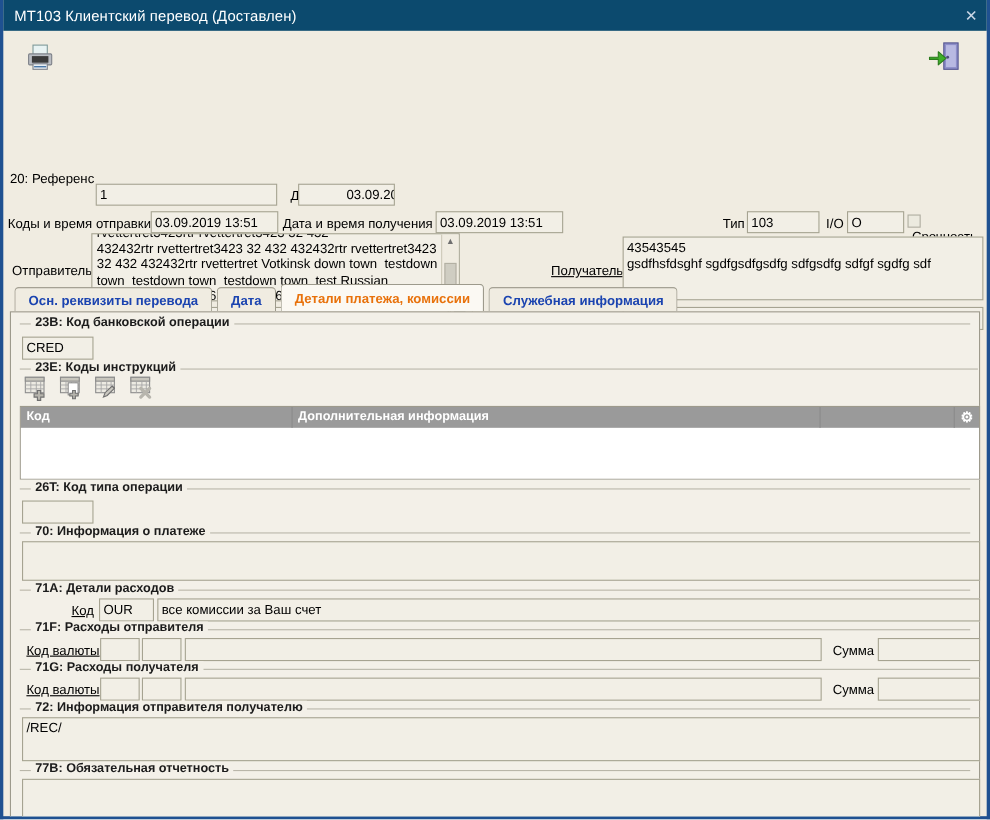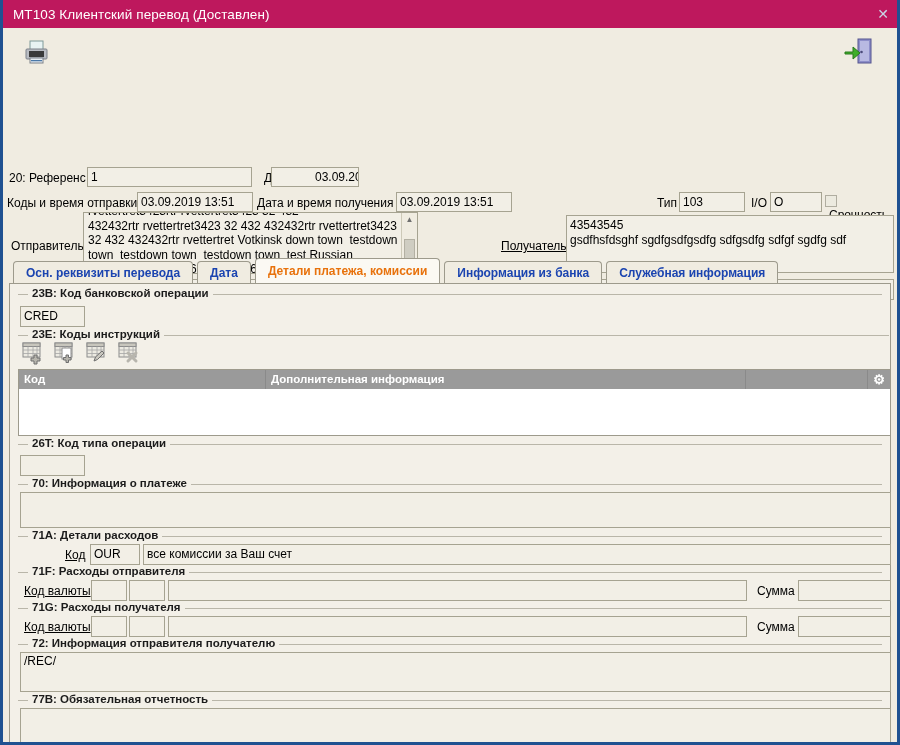--- a/index.html
+++ b/index.html
@@ -20,21 +20,21 @@
     background: #f0ece1;
     box-sizing: border-box;
     border-left: 3px solid #1f5191;
     border-right: 3px solid #1f5191;
     border-bottom: 3px solid #1f5191;
   }
 
   
   .titlebar {
     height: 28px;
-    background: #be185d;
+    background: #0c4a6e;
     display: flex;
     align-items: center;
     justify-content: space-between;
     padding: 0 0 0 13px;
     box-sizing: border-box;
     margin: 0 -3px;
   }
   .titlebar .title {
     color: #ffffff;
     font-size: 13.5px;
@@ -273,21 +273,21 @@
         <rect x="16" y="5" width="13" height="24" fill="#8d8ec9" stroke="#54548f" stroke-width="1"></rect>
         <rect x="18" y="7" width="9" height="20" fill="#b8b9e2"></rect>
         <circle cx="19.5" cy="18" r="1.3" fill="#4a4a7a"></circle>
         <path d="M3 18 L11 18 L11 13 L18 19 L11 25 L11 20 L3 20 Z" fill="#3fae2a" stroke="#2b7a1c" stroke-width="1" stroke-linejoin="round"></path>
       </svg>
     </div>
   </div>
 
   <div class="form-head">
 
-    <div class="abs lbl" style="left:6px; top:95px;">20: Референс</div>
+    <div class="abs lbl" style="left:6px; top:79px;">20: Референс</div>
     <div class="abs fld" style="left:84px; top:91px; width:165px;">1</div>
 
     <div class="abs lbl" style="left:261px; top:95px;">Дата</div>
     <div class="abs fld" style="left:268px; top:91px; width:88px;padding-left:43px;">03.09.2019</div>
 
     <div class="abs lbl" style="left:4px; top:120px;">Коды и время отправки</div>
     <div class="abs fld" style="left:134px; top:116px; width:116px;">03.09.2019 13:51</div>
 
     <div class="abs lbl" style="left:254px; top:120px;">Дата и время получения</div>
     <div class="abs fld" style="left:393px; top:116px; width:116px;">03.09.2019 13:51</div>
@@ -337,21 +337,20 @@
     </div>
 
     <div class="abs lbl" style="left:534px; top:207px;">Тел.</div>
     <div class="abs fld" style="left:563px; top:203px; width:328px; height:21px;">9667876453787</div>
   </div>
 
   <div class="tabs">
     <div class="tab">Осн. реквизиты перевода</div>
     <div class="tab">Дата</div>
     <div class="tab active">Детали платежа, комиссии</div>
-    <div class="tab">Информация из банка</div>
     <div class="tab">Служебная информация</div>
   </div>
 
   <div class="panel">
 
     <div class="group" style="left:8px; top:10px; right:8px; height:26px;">
       <div class="gline"></div>
       <div class="gtitle">23B: Код банковской операции</div>
     </div>
     <div class="fld" style="position:absolute; left:10px; top:22px; width:65px; height:21px;">CRED</div>

